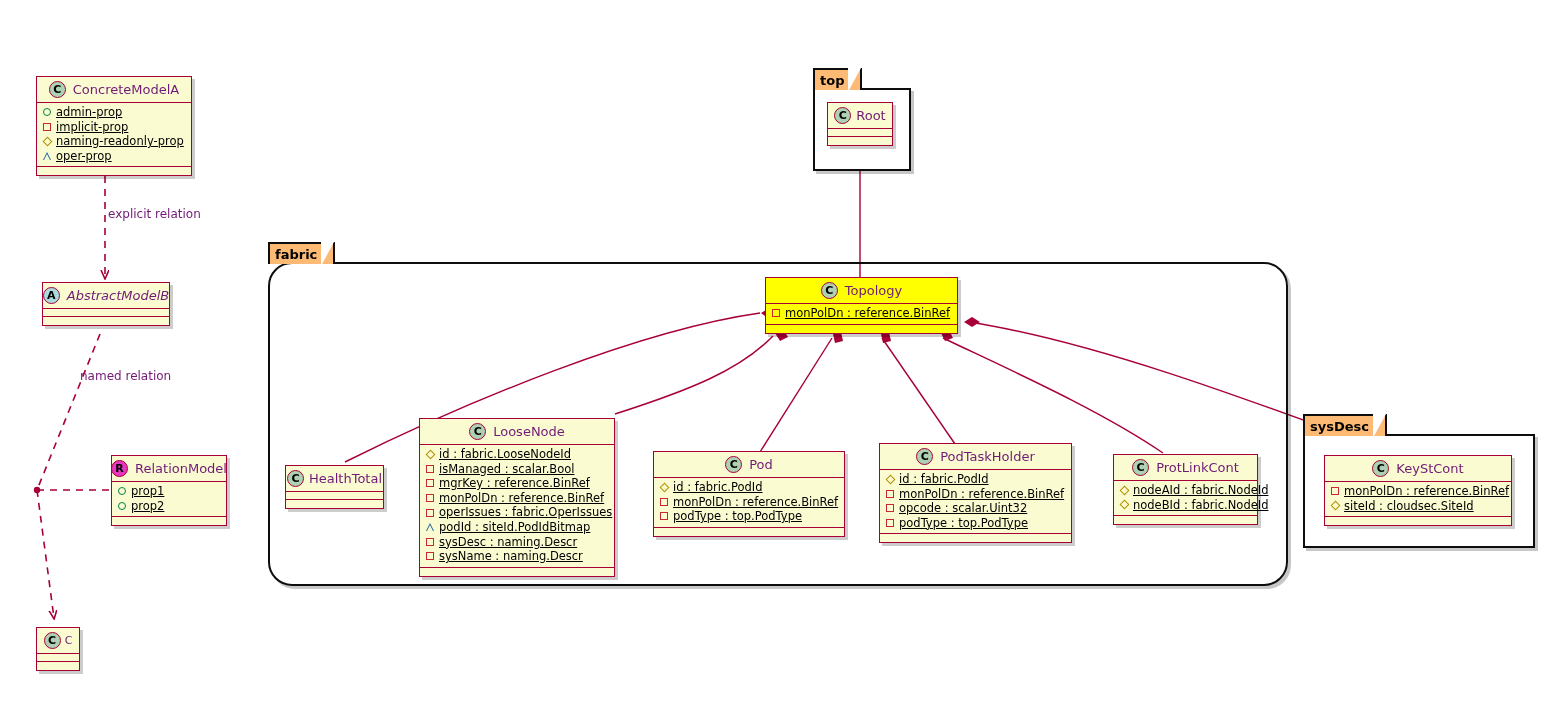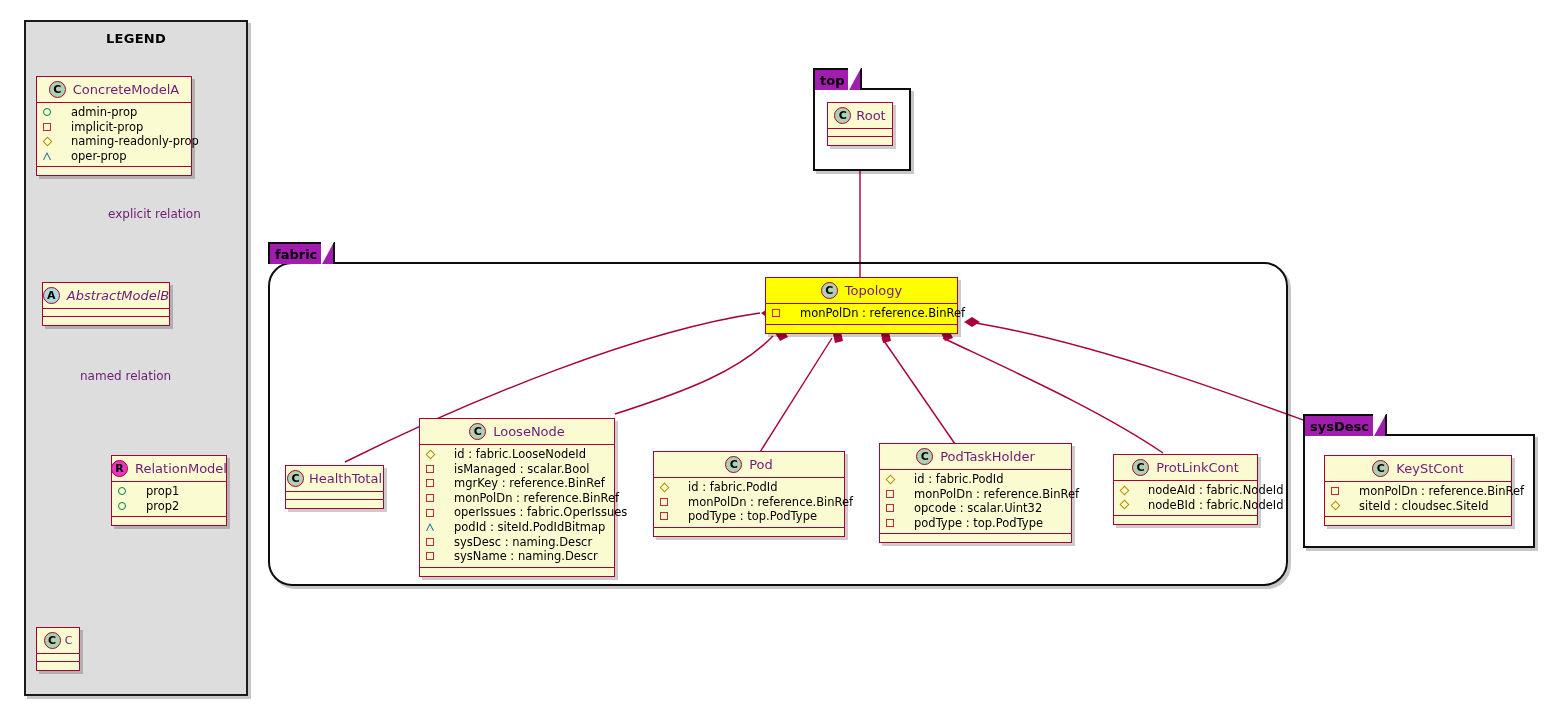--- a/index.html
+++ b/index.html
@@ -55,21 +55,21 @@
     background: transparent;
     box-shadow: 3px 3px 0 rgba(0,0,0,0.22);
     z-index: 2;
   }
   .pkg-tab {
     position: absolute;
     top: -22px; left: -2px;
     height: 22px;
     border: 2px solid #0d0d0d;
     border-bottom: none;
-    background: #a21caf;
+    background: #fdba74;
     box-sizing: border-box;
     padding: 1px 16px 0 5px;
     font-weight: bold;
     font-size: 13px;
     color: #000;
     line-height: 19px;
     white-space: nowrap;
   }
   .pkg-tab::after {
     content: "";
@@ -125,25 +125,26 @@
 
   .cls-attrs {
     padding: 2px 6px 3px 6px;
     border-bottom: 1.5px solid #a80036;
   }
   .cls-attrs.empty { height: 7px; padding: 0; }
   .cls-methods { height: 8px; }
   .attr {
     display: flex;
     align-items: center;
-    gap: 20px;
+    gap: 5px;
     font-size: 11.5px;
     color: #000;
     line-height: 14.6px;
     white-space: nowrap;
+    text-decoration: underline;
   }
   .vis { width: 9px; height: 9px; flex: 0 0 auto; position: relative; }
   .vis.circle {
     border: 1.3px solid #038048;
     border-radius: 50%;
     box-sizing: border-box;
     width: 8px; height: 8px;
   }
   .vis.square {
     border: 1.3px solid #c82930;
@@ -229,23 +230,20 @@
     <line x1="882" y1="338" x2="955" y2="444" stroke="#a80036" stroke-width="1.4"></line>
     <polygon points="881,334 889,332 891,341 883,343" fill="#a80036"></polygon>
 
     <path d="M 943 338 C 1010 370, 1100 410, 1163 453" fill="none" stroke="#a80036" stroke-width="1.4"></path>
     <polygon points="941,333 949,330 953,338 945,341" fill="#a80036"></polygon>
 
     <path d="M 968 322 C 1090 340, 1250 400, 1390 452" fill="none" stroke="#a80036" stroke-width="1.4"></path>
     <polygon points="964,322 972,317 980,322 972,327" fill="#a80036"></polygon>
   </svg>
 
-  <div class="legend-box">
-    <div class="legend-title">LEGEND</div>
-  </div>
 
   <div class="cls" style="left:36px; top:76px; width:156px;">
     <div class="cls-header">
       <span class="stereo c">C</span>
       <span class="cls-name">ConcreteModelA</span>
     </div>
     <div class="cls-attrs">
       <div class="attr">
         <span class="vis circle"></span>
         <span>admin-prop</span>

